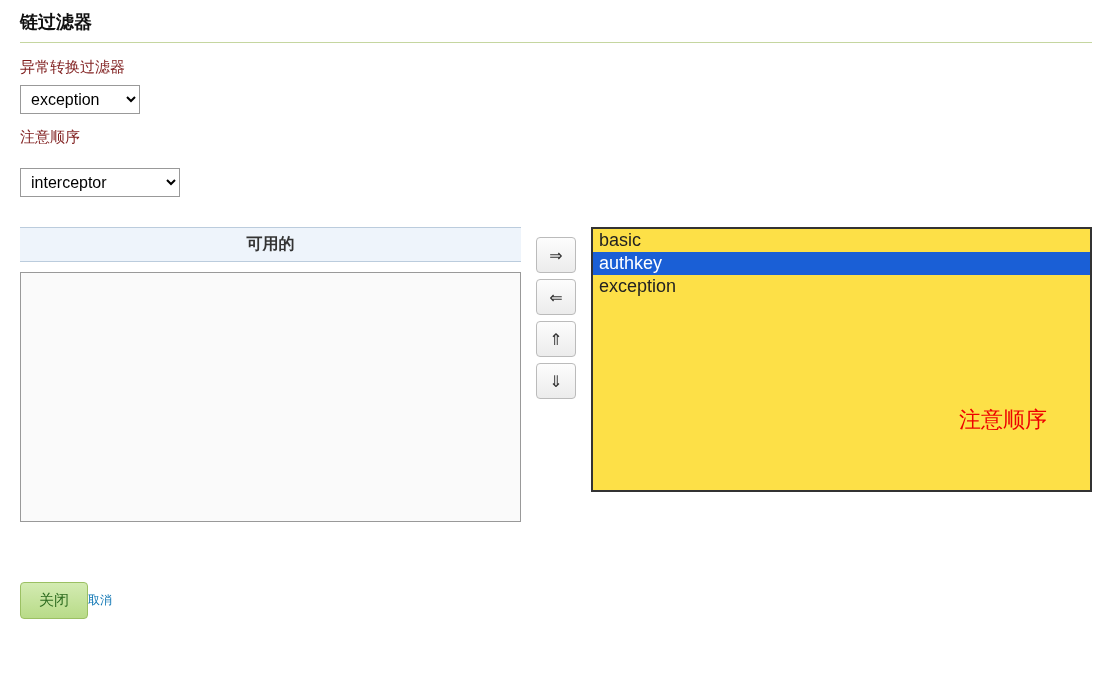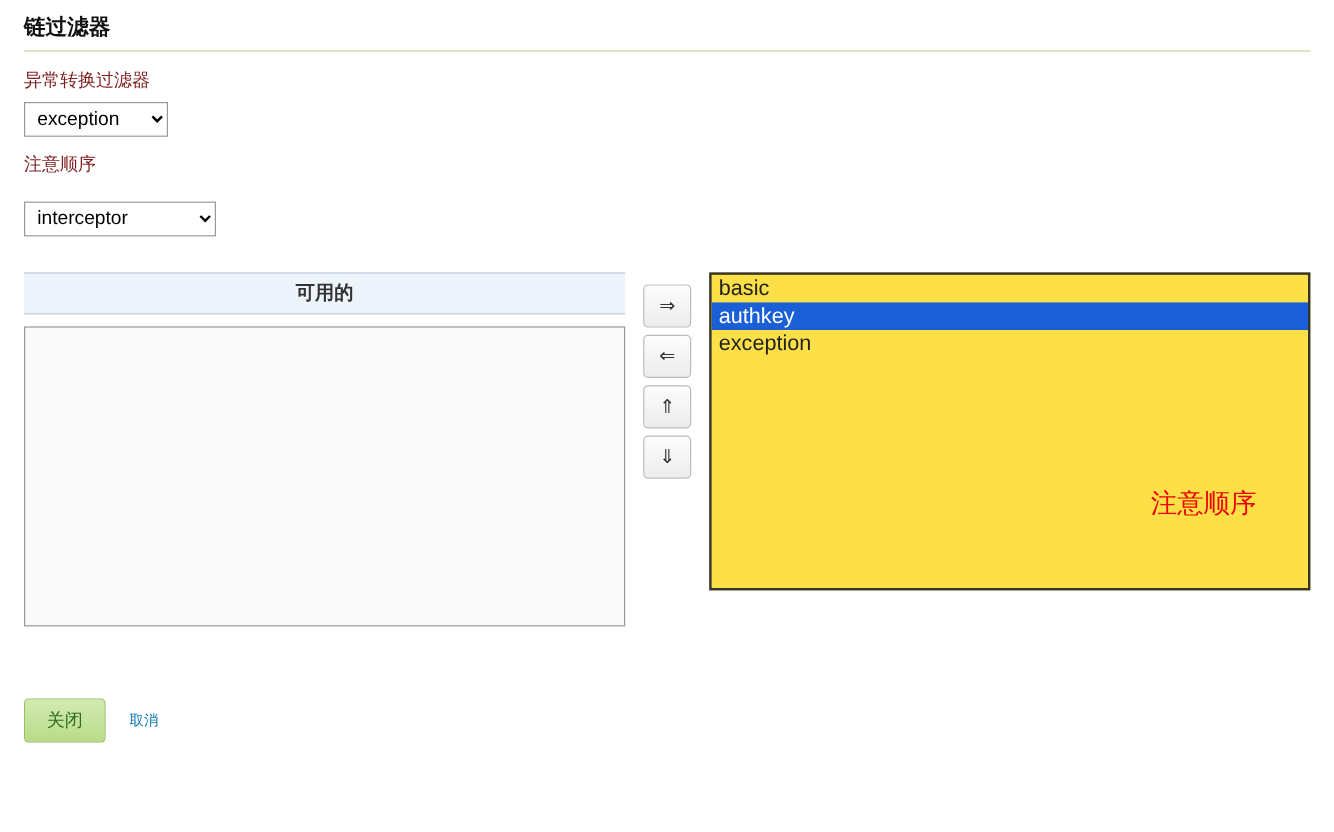--- a/index.html
+++ b/index.html
@@ -111,21 +111,20 @@
       display: flex;
       align-items: center;
       justify-content: center;
       font-family: Arial, sans-serif;
     }
     
     .buttons-row {
       margin-top: 60px;
       display: flex;
       align-items: center;
-      gap: 20px;
     }
     .btn-close {
       background: linear-gradient(#d3ebb2, #b8db88);
       border: 1px solid #9bc063;
       border-radius: 4px;
       padding: 8px 18px;
       font-size: 15px;
       color: #2a5;
       color: #2d6b1f;
       cursor: pointer;

